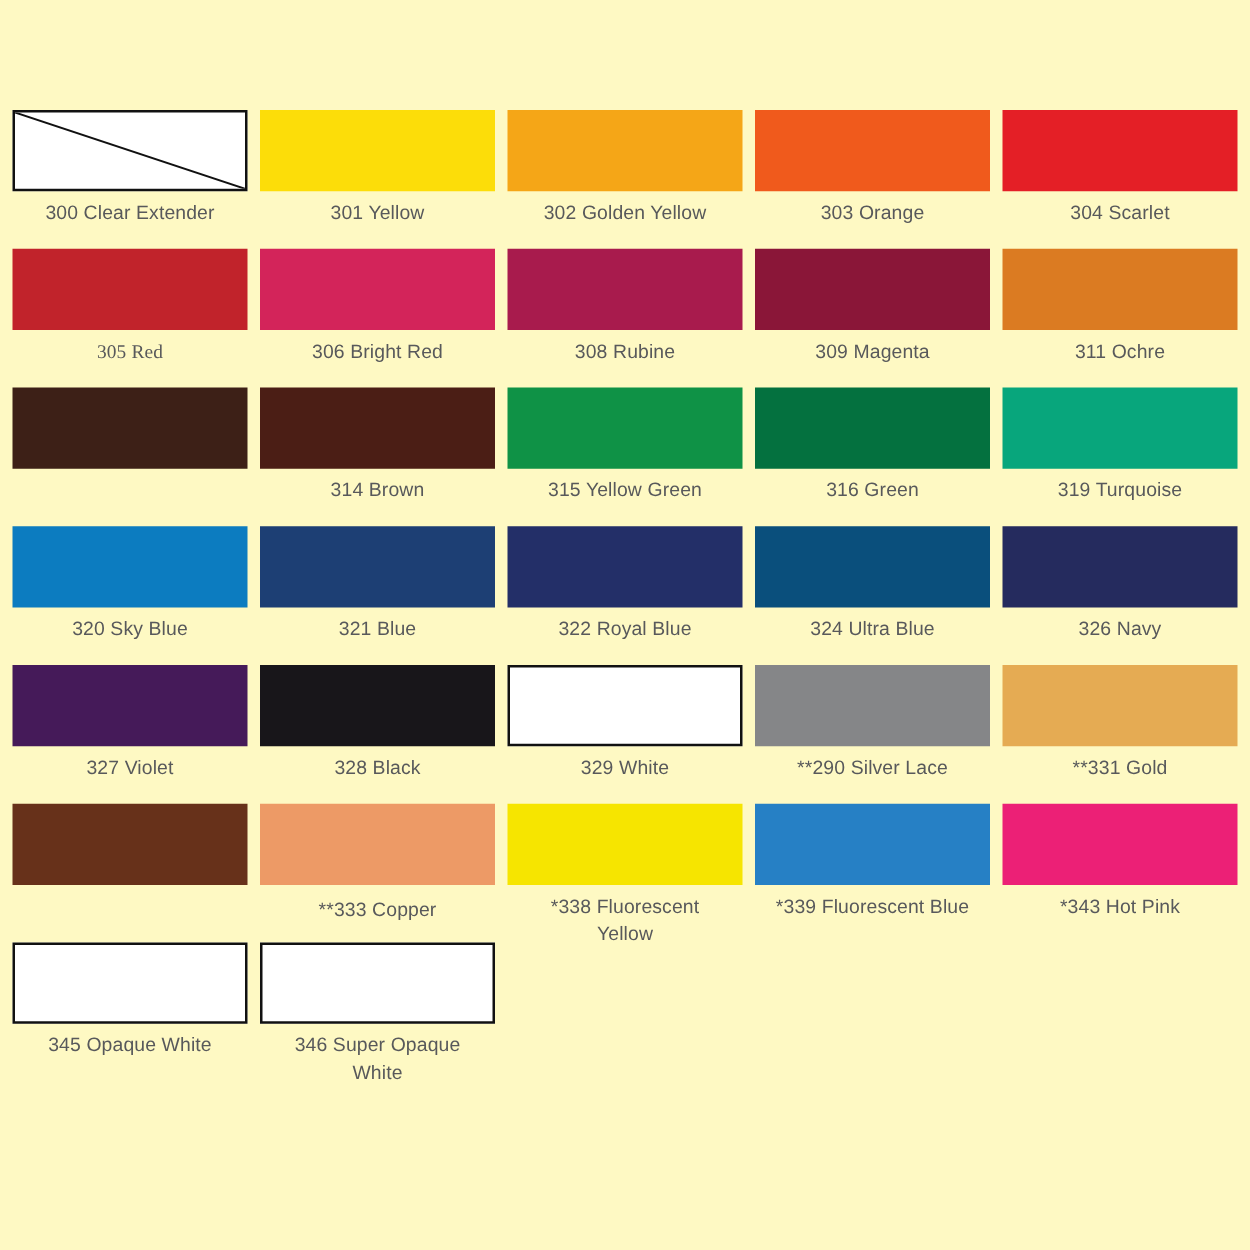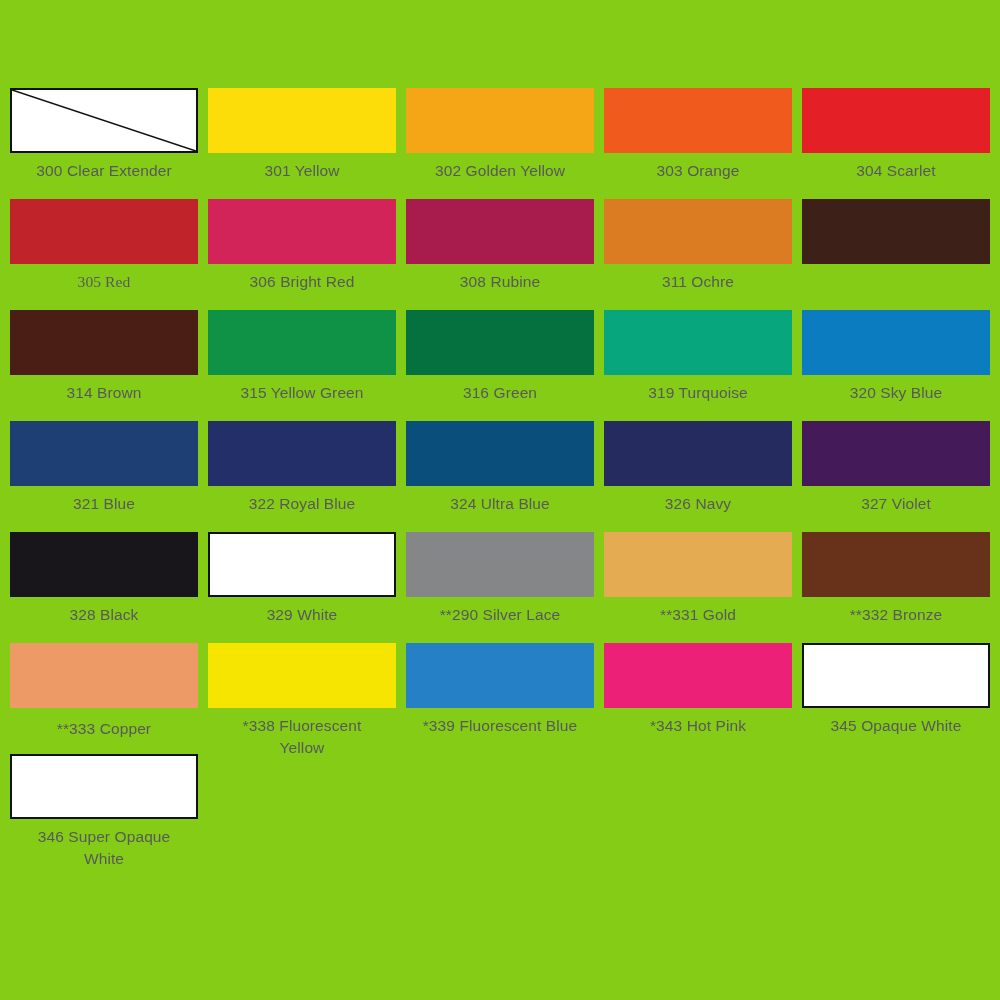--- a/index.html
+++ b/index.html
@@ -12,21 +12,21 @@
     width: 1000px;
     height: 1000px;
     font-family: "Liberation Sans", sans-serif;
     overflow: hidden;
   }
 
   #chart {
     position: relative;
     width: 1000px;
     height: 1000px;
-    background: #84cc16;
+    background: #fef9c3;
     box-sizing: border-box;
     padding: 88px 10px 0 10px;
   }
 
   .swatch-grid {
     display: grid;
     grid-template-columns: repeat(5, 1fr);
     column-gap: 10px;
     row-gap: 0;
     width: 980px;
@@ -106,20 +106,24 @@
       </div>
       <div class="cell">
         <div class="chip" style="background: rgb(211, 36, 90);"></div>
         <div class="label" style="color: rgb(88, 89, 91);">306 Bright Red</div>
       </div>
       <div class="cell">
         <div class="chip" style="background: rgb(168, 27, 77);"></div>
         <div class="label" style="color: rgb(88, 89, 91);">308 Rubine</div>
       </div>
       <div class="cell">
+        <div class="chip" style="background: rgb(138, 22, 56);"></div>
+        <div class="label" style="color: rgb(88, 89, 91);">309 Magenta</div>
+      </div>
+      <div class="cell">
         <div class="chip" style="background: rgb(219, 123, 34);"></div>
         <div class="label" style="color: rgb(88, 89, 91);">311 Ochre</div>
       </div>
       <div class="cell">
         <div class="chip" style="background: rgb(61, 32, 23);"></div>
       </div>
       <div class="cell">
         <div class="chip" style="background: rgb(75, 30, 21);"></div>
         <div class="label" style="color: rgb(88, 89, 91);">314 Brown</div>
       </div>
@@ -170,21 +174,20 @@
       <div class="cell">
         <div class="chip" style="background: rgb(133, 134, 136);"></div>
         <div class="label" style="color: rgb(88, 89, 91);">**290 Silver Lace</div>
       </div>
       <div class="cell">
         <div class="chip" style="background: rgb(229, 171, 83);"></div>
         <div class="label" style="color: rgb(88, 89, 91);">**331 Gold</div>
       </div>
       <div class="cell">
         <div class="chip" style="background: rgb(103, 49, 26);"></div>
-        <div class="label" style="color: rgb(88, 89, 91);">**332 Bronze</div>
       </div>
       <div class="cell">
         <div class="chip" style="background: rgb(237, 154, 102);"></div>
         <div class="label" style="color: rgb(88, 89, 91); margin-top: 10px;">**333 Copper</div>
       </div>
       <div class="cell">
         <div class="chip" style="background: rgb(246, 229, 0);"></div>
         <div class="label" style="color: rgb(88, 89, 91);">*338 Fluorescent
 Yellow</div>
       </div>

